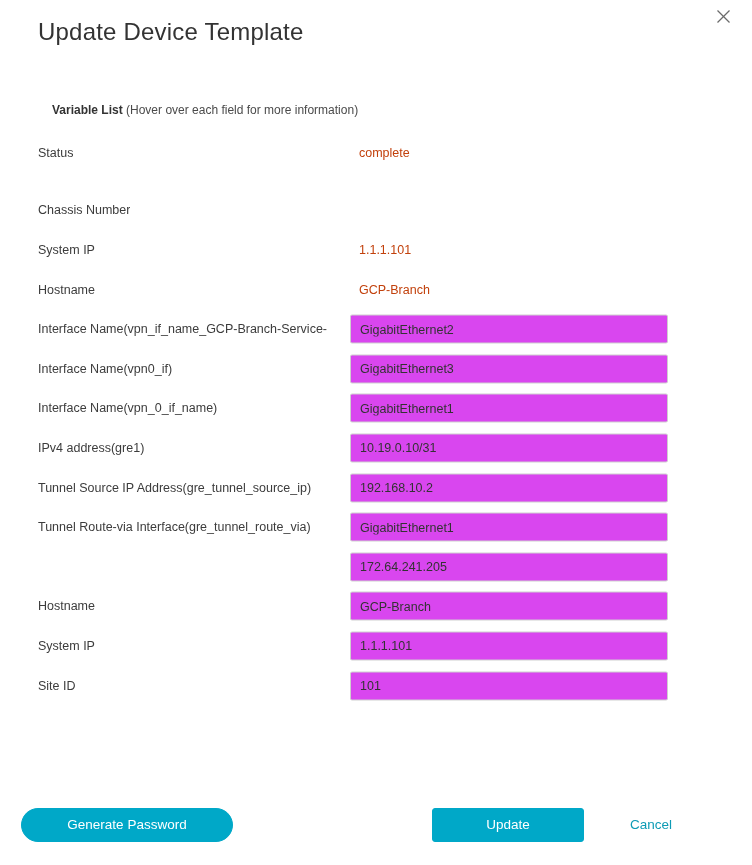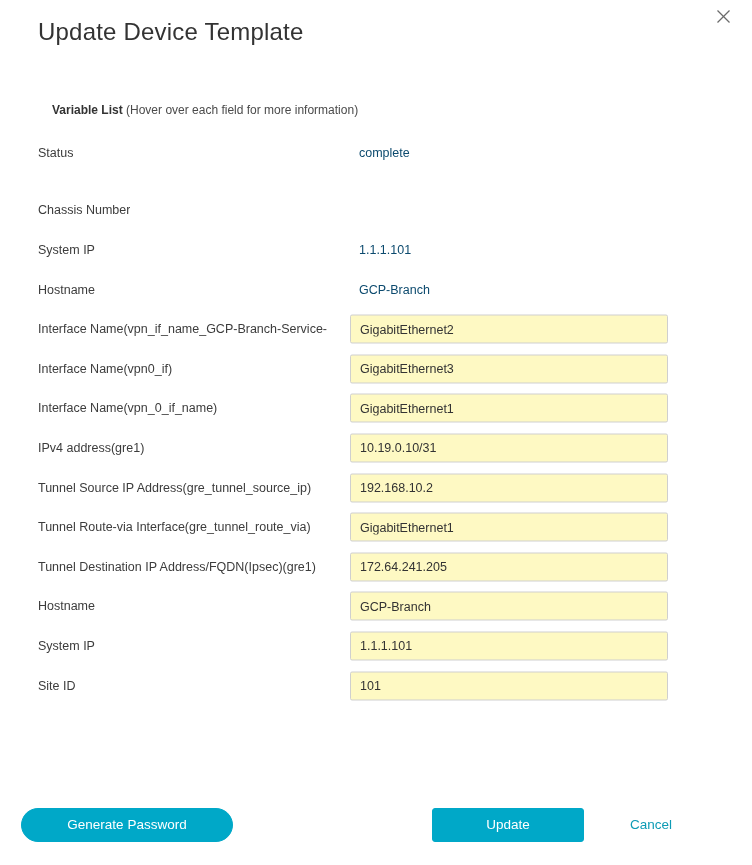--- a/index.html
+++ b/index.html
@@ -84,32 +84,32 @@
     white-space: nowrap;
     max-width: 320px;
     overflow: hidden;
   }
   .row .static-value {
     position: absolute;
     left: 359px;
     top: 50%;
     transform: translateY(-50%);
     font-size: 12.5px;
-    color: #0c4a6e;
+    color: #c2410c;
   }
   .row .field {
     position: absolute;
     left: 350px;
     top: 50%;
     transform: translateY(-50%);
     width: 318px;
     height: 29px;
     border: 1px solid #cfcfcf;
     border-radius: 2px;
-    background: #fef9c3;
+    background: #d946ef;
     padding: 0 9px;
     font-size: 12.5px;
     color: #333333;
     font-family: "Liberation Sans", sans-serif;
     outline: none;
   }
   .footer {
     position: absolute;
     left: 0;
     bottom: 23px;
@@ -208,21 +208,20 @@
       </div>
       <div class="row">
         <div class="label">Tunnel Source IP Address(gre_tunnel_source_ip)</div>
         <input class="field" type="text" value="192.168.10.2" style="">
       </div>
       <div class="row">
         <div class="label">Tunnel Route-via Interface(gre_tunnel_route_via)</div>
         <input class="field" type="text" value="GigabitEthernet1" style="">
       </div>
       <div class="row">
-        <div class="label">Tunnel Destination IP Address/FQDN(Ipsec)(gre1)</div>
         <input class="field" type="text" value="172.64.241.205" style="">
       </div>
       <div class="row">
         <div class="label">Hostname</div>
         <input class="field" type="text" value="GCP-Branch" style="">
       </div>
       <div class="row">
         <div class="label">System IP</div>
         <input class="field" type="text" value="1.1.1.101" style="">
       </div>

